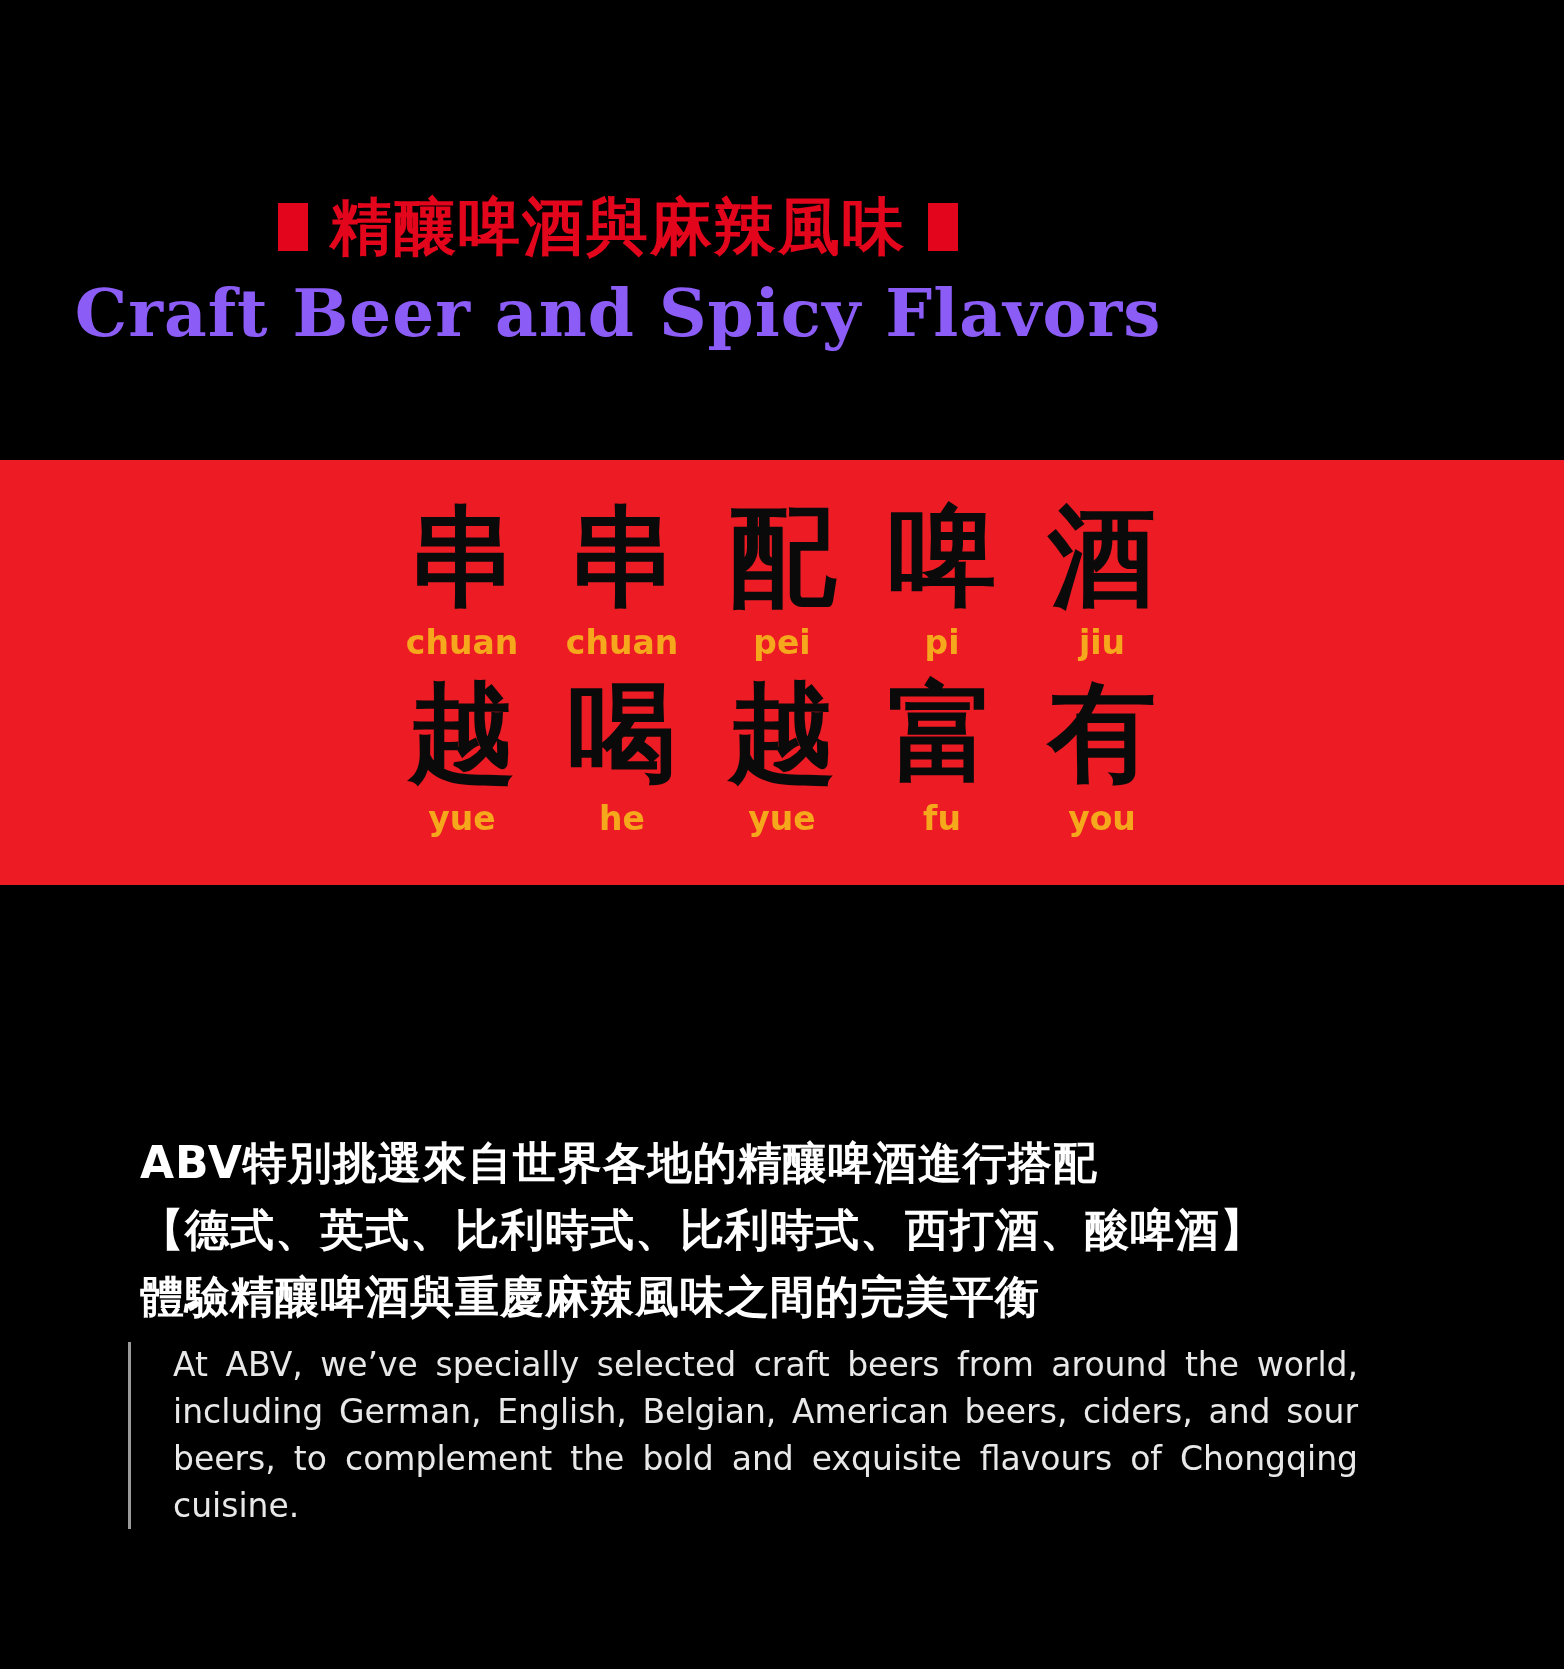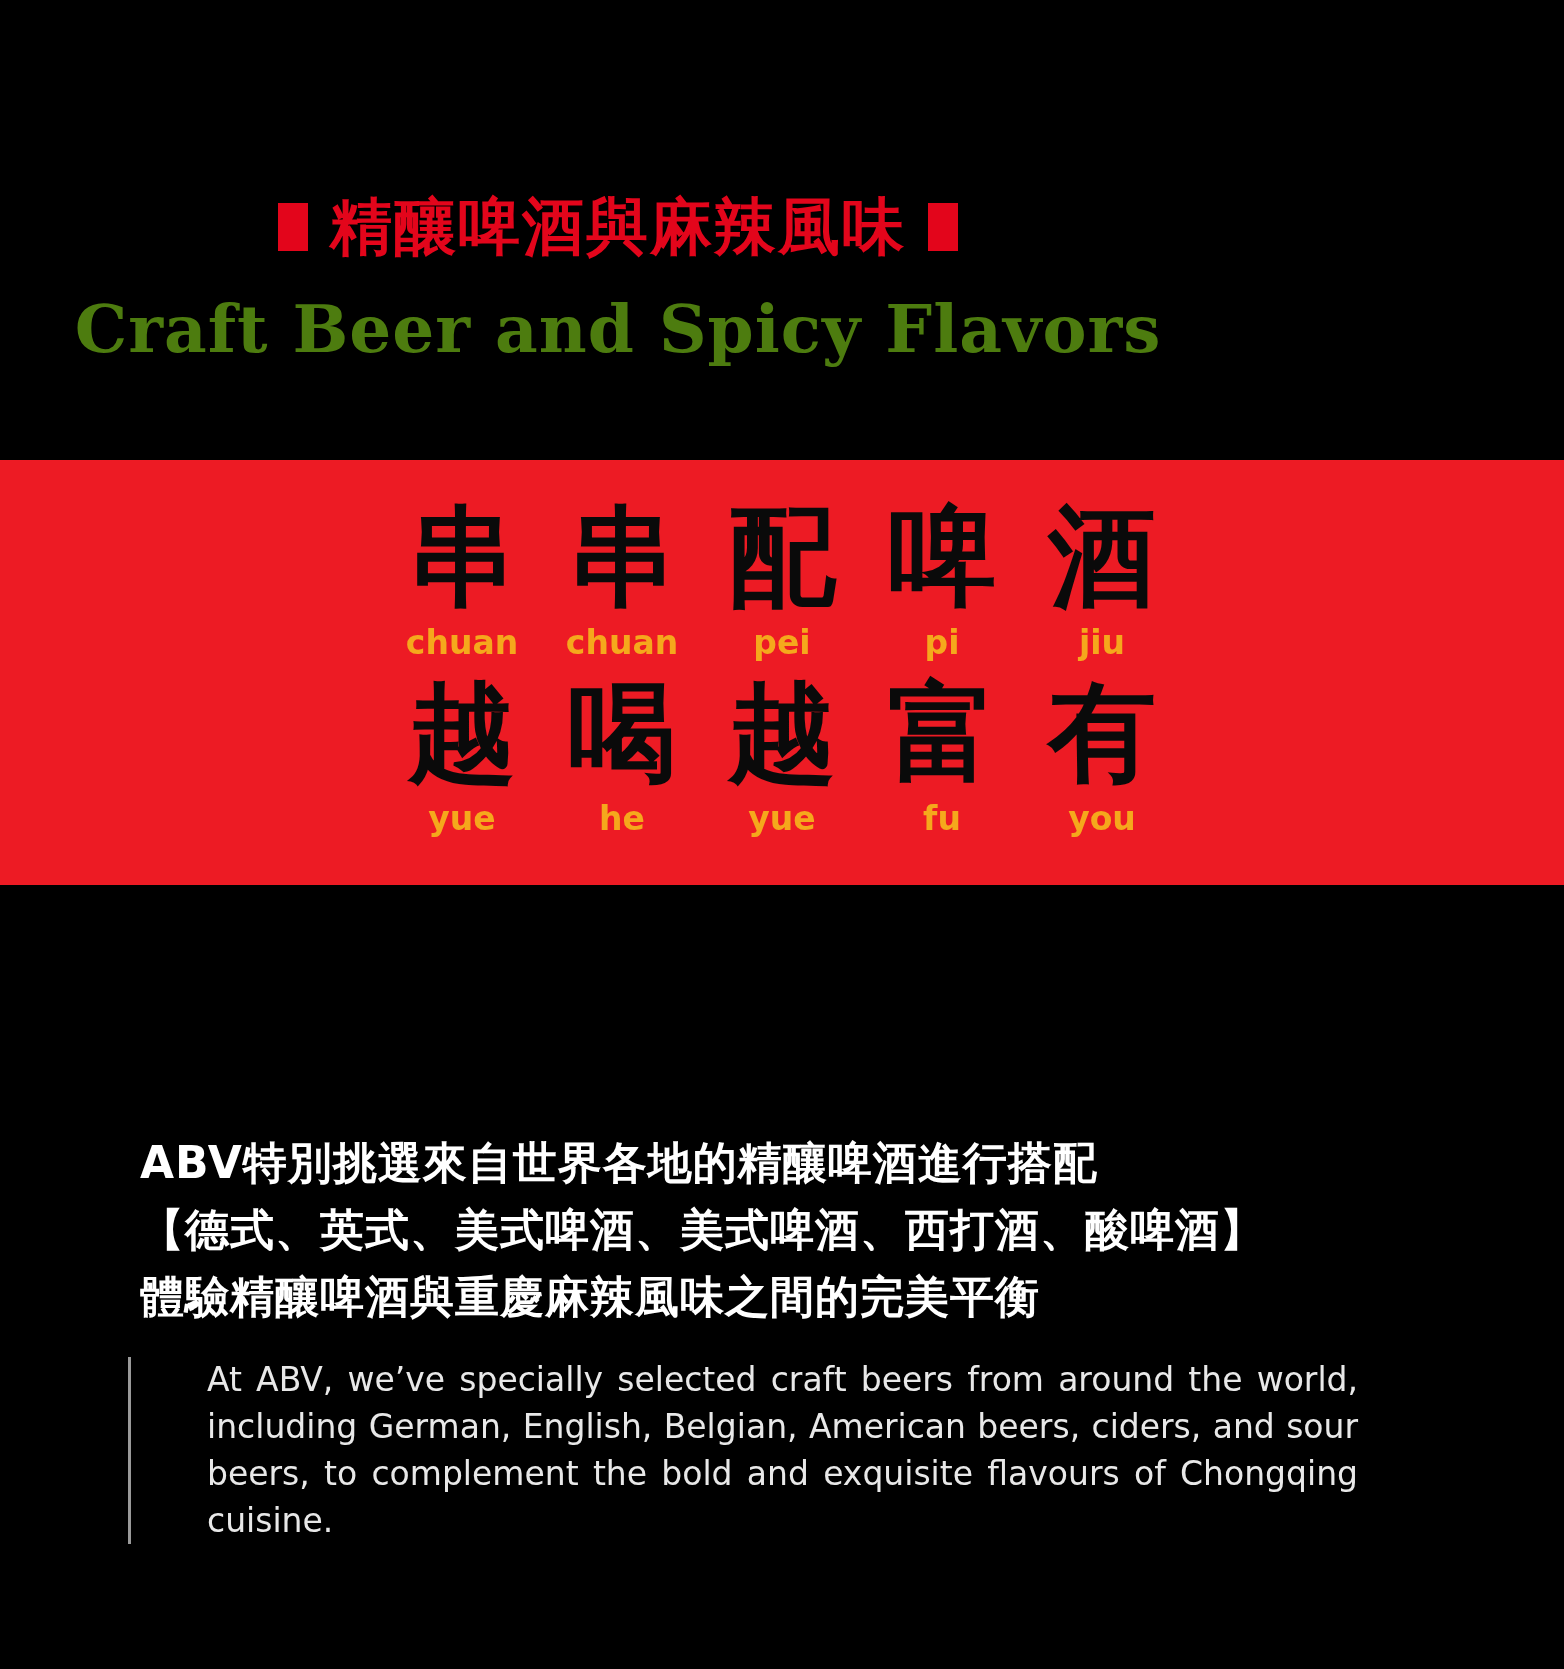--- a/index.html
+++ b/index.html
@@ -45,26 +45,26 @@
     font-family: "DejaVu Serif", "Liberation Serif", serif;
     color: #e3051b;
     font-size: 62px;
     font-weight: 700;
     letter-spacing: 2px;
     line-height: 1;
     white-space: nowrap;
   }
   .header-en {
     font-family: "DejaVu Serif", "Liberation Serif", serif;
-    color: #4d7c0f;
+    color: #8b5cf6;
     font-size: 66px;
     font-weight: 700;
     letter-spacing: 1px;
     line-height: 1;
-    margin-top: 38px;
+    margin-top: 22px;
     white-space: nowrap;
   }
 
   
   .banner {
     position: absolute;
     left: 0;
     top: 460px;
     width: 1564px;
     height: 425px;
@@ -126,24 +126,24 @@
     font-size: 44px;
     font-weight: 700;
     line-height: 1.52;
     letter-spacing: 1px;
     white-space: nowrap;
   }
 
   .en-block {
     position: absolute;
     left: 128px;
-    top: 472px;
+    top: 457px;
     width: 1230px;
     border-left: 3px solid #9a9a9a;
-    padding-left: 76px;
+    padding-left: 42px;
     box-sizing: border-box;
   }
   .en-para {
     font-family: "DejaVu Sans", "Liberation Sans", sans-serif;
     color: #e8e8e8;
     font-size: 33px;
     line-height: 1.42;
     text-align: justify;
     text-justify: inter-word;
     margin: 0;
@@ -208,21 +208,21 @@
       <span class="pinyin">you</span>
     </div>
   </div>
 
 </div>
 
 <div class="lower">
 
   <div class="zh-block">
     <div class="zh-line">ABV特別挑選來自世界各地的精釀啤酒進行搭配</div>
-    <div class="zh-line">【德式、英式、美式啤酒、美式啤酒、西打酒、酸啤酒】</div>
+    <div class="zh-line">【德式、英式、比利時式、比利時式、西打酒、酸啤酒】</div>
     <div class="zh-line">體驗精釀啤酒與重慶麻辣風味之間的完美平衡</div>
   </div>
 
   <div class="en-block">
     <p class="en-para">At ABV, we’ve specially selected craft beers from around the world, including German, English, Belgian, American beers, ciders, and sour beers, to complement the bold and exquisite flavours of Chongqing cuisine.</p>
   </div>
 
 </div>
 
 </body></html>

